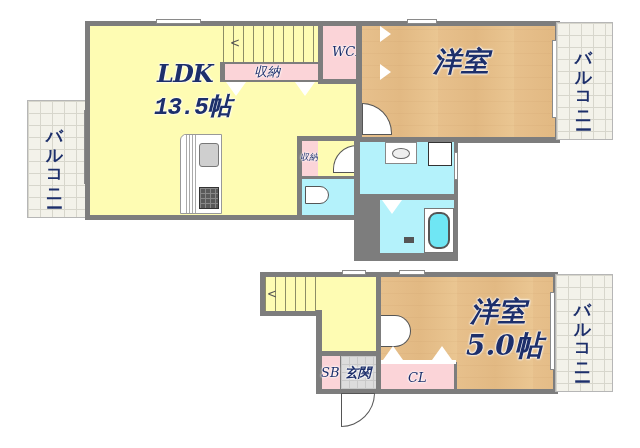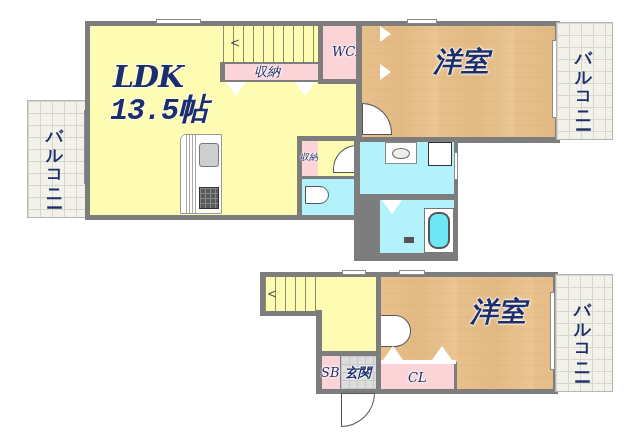--- a/index.html
+++ b/index.html
@@ -11,21 +11,21 @@
   .wood::after{content:"";position:absolute;inset:0;background:repeating-linear-gradient(0deg,rgba(255,255,255,0) 0px,rgba(255,255,255,0) 11px,rgba(160,110,60,0.12) 12px);}
   .pink{background:#fbd4d8;}
   .aqua{background:#b4f2fb;}
   .balc{background:#f3f2ea;border:1px solid #b6b6b6;
         background-image:linear-gradient(#d7d6cc 1px,transparent 1px),linear-gradient(90deg,#d7d6cc 1px,transparent 1px);
         background-size:12px 12px;}
   .tile{background:#dcdcdc;background-image:linear-gradient(#c8c8c8 1px,transparent 1px),linear-gradient(90deg,#c8c8c8 1px,transparent 1px);background-size:8px 8px;}
   .win{background:#ffffff;border:1px solid #8a8a8a;}
   .stairs{background:#fefcb3;background-image:linear-gradient(90deg,#8d8d66 1px,transparent 1px);background-size:10px 100%;}
   .label{color:#1d2f6b;font-style:italic;text-shadow:0 0 2px #fff,0 0 2px #fff,0 0 3px #fff;white-space:nowrap;line-height:1;}
-  .big{font-size:30px;font-weight:bold;letter-spacing:-1px;}
+  .big{font-size:24px;font-weight:bold;letter-spacing:-1px;margin-left:44px;}
   .room{font-size:28px;font-weight:bold;}
   .small{font-size:13px;}
   .tiny{font-size:9px;}
   .vert{writing-mode:vertical-rl;font-size:17px;font-weight:bold;color:#1d2f6b;letter-spacing:1px;line-height:1;}
   .tri{width:0;height:0;border-left:10px solid transparent;border-right:10px solid transparent;border-top:14px solid #ffffff;}
   .tri-up{width:0;height:0;border-left:10px solid transparent;border-right:10px solid transparent;border-bottom:14px solid #ffffff;}
   .door{border:1px solid #555;background:#fff;}
 </style>
 </head>
 <body>
@@ -116,20 +116,21 @@
   <div class="abs label small" style="left:321px;top:106px;">SB</div>
   <div class="abs label small" style="left:345px;top:106px;font-weight:bold;">玄関</div>
   <div class="abs door" style="left:341px;top:133px;width:34px;height:34px;border-radius:0 0 34px 0;border-left:1px solid #555;"></div>
 
   <div class="abs wall" style="left:376px;top:12px;width:182px;height:122px;"></div>
   <div class="abs wood" style="left:381px;top:17px;width:172px;height:112px;"></div>
   <div class="abs win" style="left:399px;top:10px;width:26px;height:5px;"></div>
   <div class="abs win" style="left:550px;top:32px;width:5px;height:78px;"></div>
   <div class="abs door" style="left:381px;top:55px;width:30px;height:32px;border-radius:0 30px 30px 0;border-left:none;"></div>
   <div class="abs label room" style="left:470px;top:38px;">洋室</div>
+  <div class="abs label room" style="left:466px;top:72px;">5.0帖</div>
 
   <div class="abs" style="left:381px;top:102px;width:76px;height:27px;background:#7d7d7d;"></div>
   <div class="abs pink" style="left:381px;top:104px;width:73px;height:25px;"></div>
   <div class="abs" style="left:381px;top:100px;width:75px;height:4px;background:#fff;"></div>
   <div class="abs tri-up" style="left:383px;top:86px;"></div>
   <div class="abs tri-up" style="left:432px;top:86px;"></div>
   <div class="abs label small" style="left:408px;top:111px;">CL</div>
 
   <div class="abs balc" style="left:555px;top:14px;width:58px;height:118px;">
     <div class="abs vert" style="left:18px;top:16px;">バルコニー</div>

